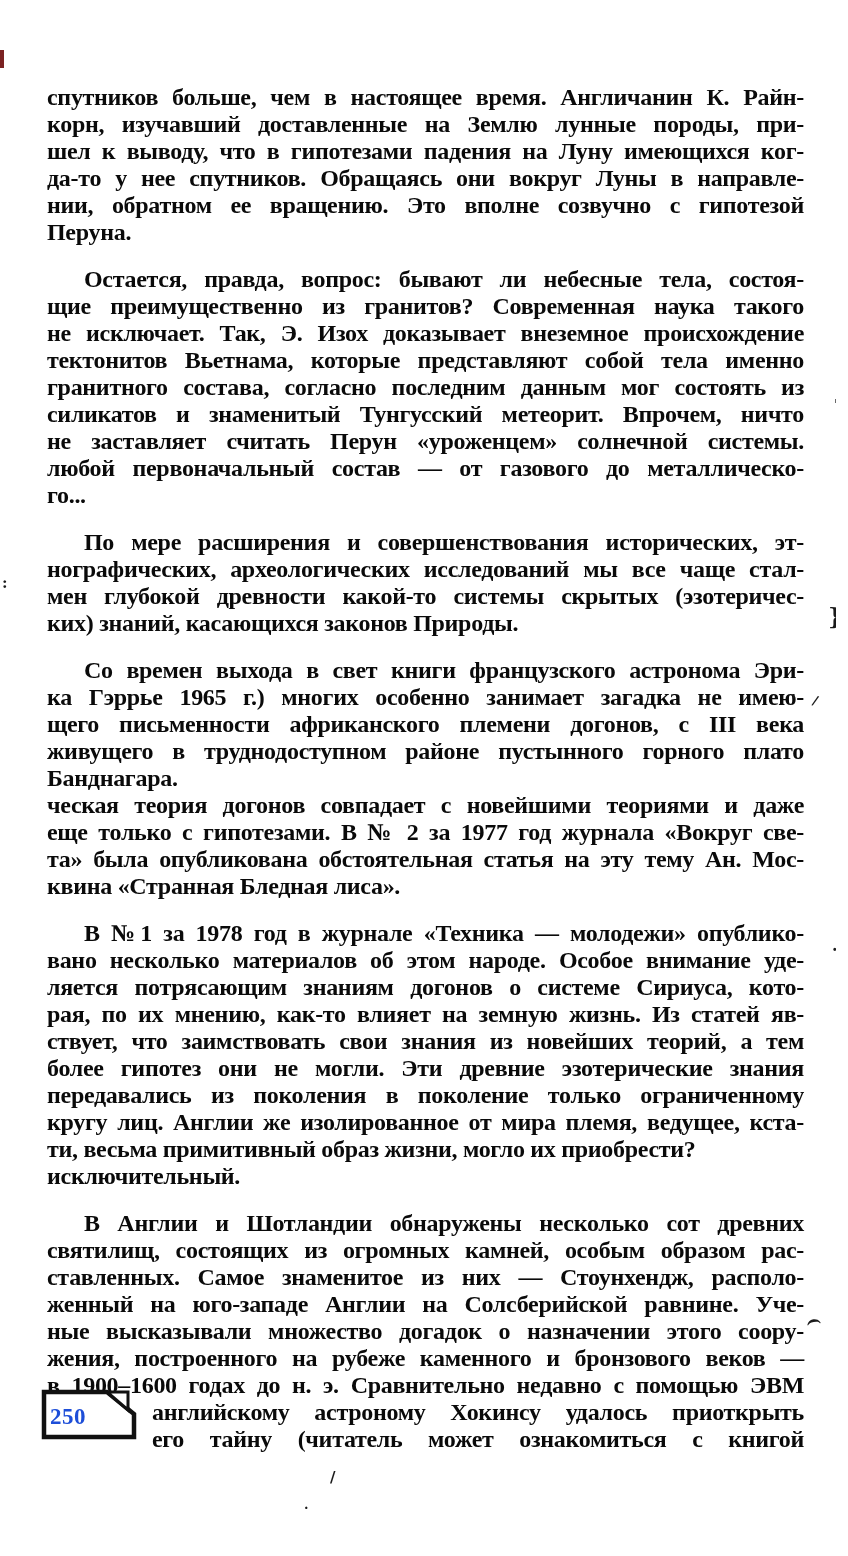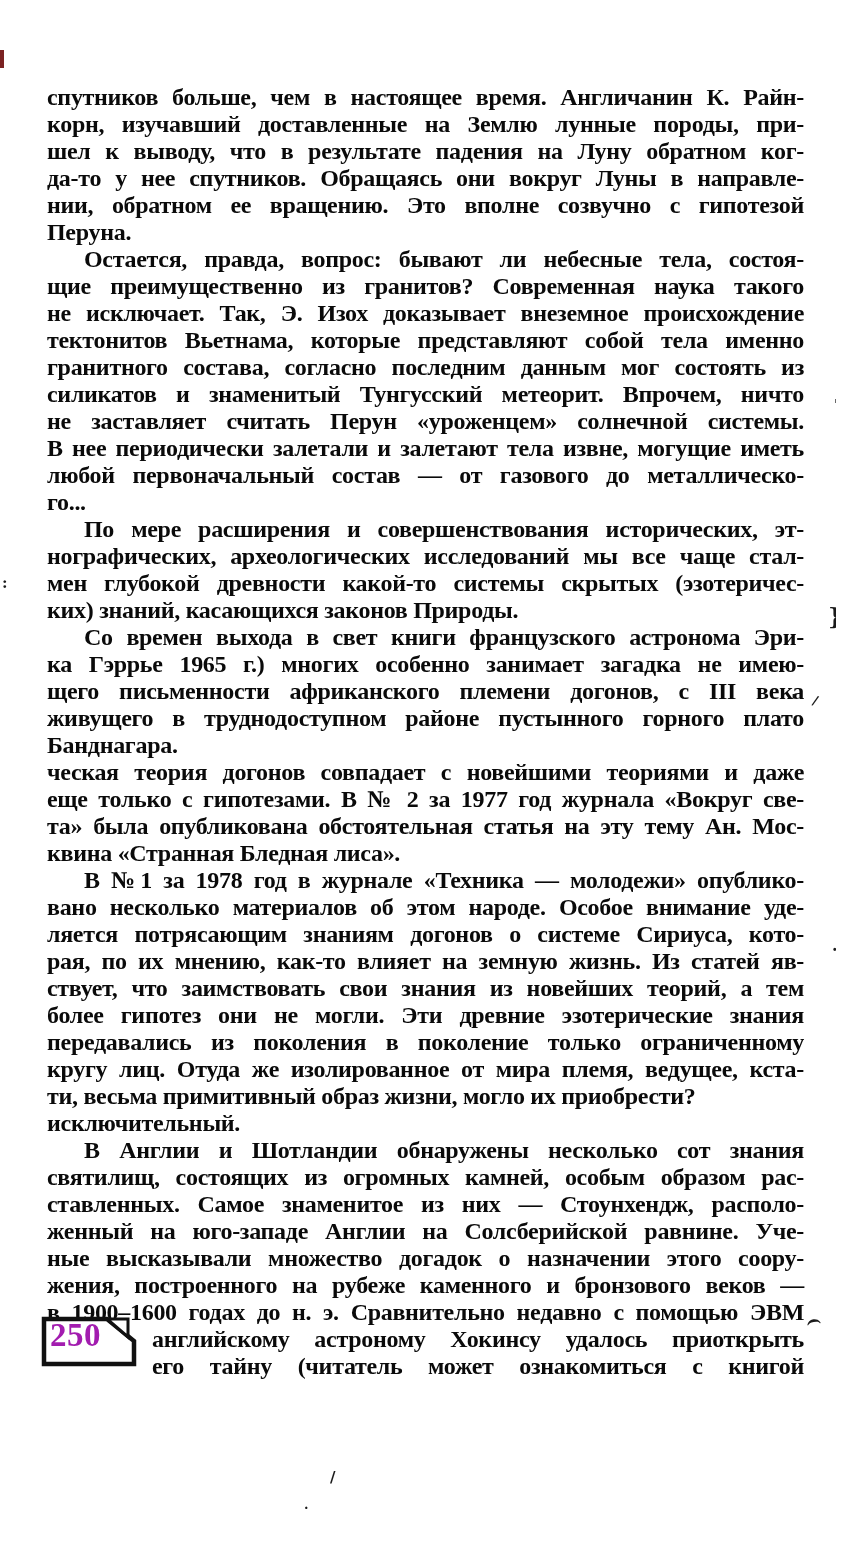--- a/index.html
+++ b/index.html
@@ -31,34 +31,34 @@
     letter-spacing: -0.3px;
     color: #0a0a0a;
   }
   .para { margin: 0; padding: 0; }
   .ln {
     text-align: justify;
     text-align-last: justify;
     white-space: normal;
   }
   .ln.e { text-align-last: left; }      
-  .ln.in { text-indent: 37px; }         
+  .ln.in { text-indent: 37px; margin-top: 20px; }         
 
   
   .badge-row { display: flex; align-items: flex-start; }
   .badge {
     position: relative;
     flex: 0 0 97px; width: 97px; height: 54px;
     margin-left: -6px; margin-top: -13px;
   }
   .badge svg { display: block; }
   .badge .num {
-    position: absolute; left: 9px; top: 6px;
-    font-size: 33px; font-weight: 700; line-height: 1;
-    letter-spacing: 0.5px; color: #a21caf;
+    position: absolute; left: 9px; top: 19px;
+    font-size: 23px; font-weight: 700; line-height: 1;
+    letter-spacing: 0.5px; color: #1d4ed8;
   }
   .wrap-lines { flex: 1; min-width: 0; margin-left: 14px; }
 
   
   .speck {
     position: absolute;
     color: #1a1a1a;
     font-family: "DejaVu Serif", serif;
     font-weight: 700;
     line-height: 1;
@@ -80,35 +80,34 @@
 
 <div class="page">
 
   <div class="red-edge"></div>
 
   <main class="text-block">
 
     <div class="para">
       <div class="ln">спутников больше, чем в настоящее время. Англичанин К. Райн-</div>
       <div class="ln">корн, изучавший доставленные на Землю лунные породы, при-</div>
-      <div class="ln">шел к выводу, что в результате падения на Луну обратном ког-</div>
+      <div class="ln">шел к выводу, что в гипотезами падения на Луну имеющихся ког-</div>
       <div class="ln">да-то у нее спутников. Обращаясь они вокруг Луны в направле-</div>
       <div class="ln">нии, обратном ее вращению. Это вполне созвучно с гипотезой</div>
       <div class="ln e">Перуна.</div>
     </div>
 
     <div class="para">
       <div class="ln in">Остается, правда, вопрос: бывают ли небесные тела, состоя-</div>
       <div class="ln">щие преимущественно из гранитов? Современная наука такого</div>
       <div class="ln">не исключает. Так, Э. Изох доказывает внеземное происхождение</div>
       <div class="ln">тектонитов Вьетнама, которые представляют собой тела именно</div>
       <div class="ln">гранитного состава, согласно последним данным мог состоять из</div>
       <div class="ln">силикатов и знаменитый Тунгусский метеорит. Впрочем, ничто</div>
       <div class="ln">не заставляет считать Перун «уроженцем» солнечной системы.</div>
-      <div class="ln">В нее периодически залетали и залетают тела извне, могущие иметь</div>
       <div class="ln">любой первоначальный состав — от газового до металлическо-</div>
       <div class="ln e">го...</div>
     </div>
 
     <div class="para">
       <div class="ln in">По мере расширения и совершенствования исторических, эт-</div>
       <div class="ln">нографических, археологических исследований мы все чаще стал-</div>
       <div class="ln">мен глубокой древности какой-то системы скрытых (эзотеричес-</div>
       <div class="ln e">ких) знаний, касающихся законов Природы.</div>
     </div>
@@ -129,30 +128,30 @@
     </div>
 
     <div class="para">
       <div class="ln in">В №1 за 1978 год в журнале «Техника — молодежи» опублико-</div>
       <div class="ln">вано несколько материалов об этом народе. Особое внимание уде-</div>
       <div class="ln">ляется потрясающим знаниям догонов о системе Сириуса, кото-</div>
       <div class="ln">рая, по их мнению, как-то влияет на земную жизнь. Из статей яв-</div>
       <div class="ln">ствует, что заимствовать свои знания из новейших теорий, а тем</div>
       <div class="ln">более гипотез они не могли. Эти древние эзотерические знания</div>
       <div class="ln">передавались из поколения в поколение только ограниченному</div>
-      <div class="ln">кругу лиц. Отуда же изолированное от мира племя, ведущее, кста-</div>
+      <div class="ln">кругу лиц. Англии же изолированное от мира племя, ведущее, кста-</div>
       <div class="ln e">ти, весьма примитивный образ жизни, могло их приобрести?</div>
     </div>
 
     <div class="para">
       <div class="ln e">исключительный.</div>
     </div>
 
     <div class="para">
-      <div class="ln in">В Англии и Шотландии обнаружены несколько сот знания</div>
+      <div class="ln in">В Англии и Шотландии обнаружены несколько сот древних</div>
       <div class="ln">святилищ, состоящих из огромных камней, особым образом рас-</div>
       <div class="ln">ставленных. Самое знаменитое из них — Стоунхендж, располо-</div>
       <div class="ln">женный на юго-западе Англии на Солсберийской равнине. Уче-</div>
       <div class="ln">ные высказывали множество догадок о назначении этого соору-</div>
       <div class="ln">жения, построенного на рубеже каменного и бронзового веков —</div>
       <div class="ln">в 1900–1600 годах до н. э. Сравнительно недавно с помощью ЭВМ</div>
     </div>
 
     <div class="badge-row">
       <div class="badge">

